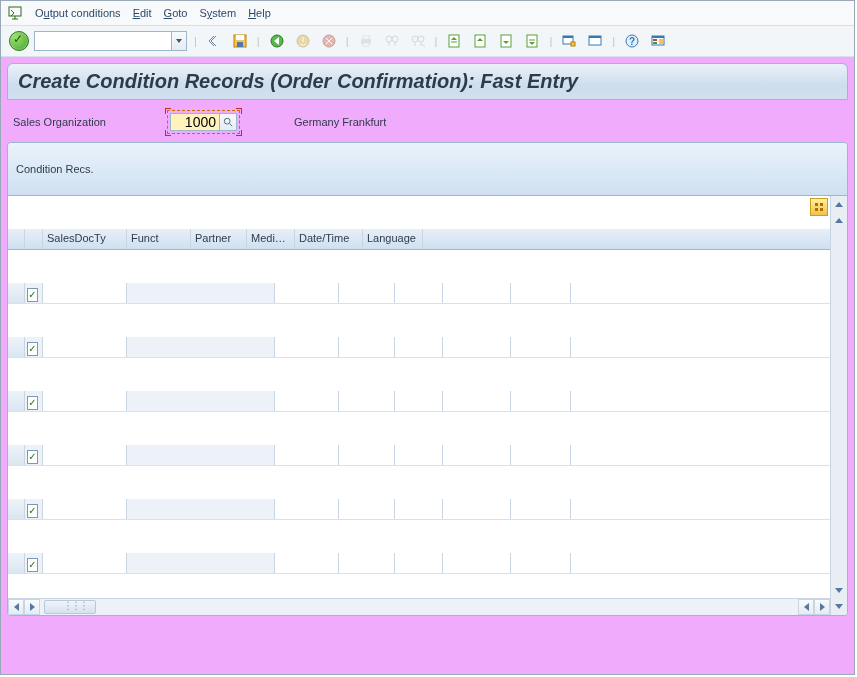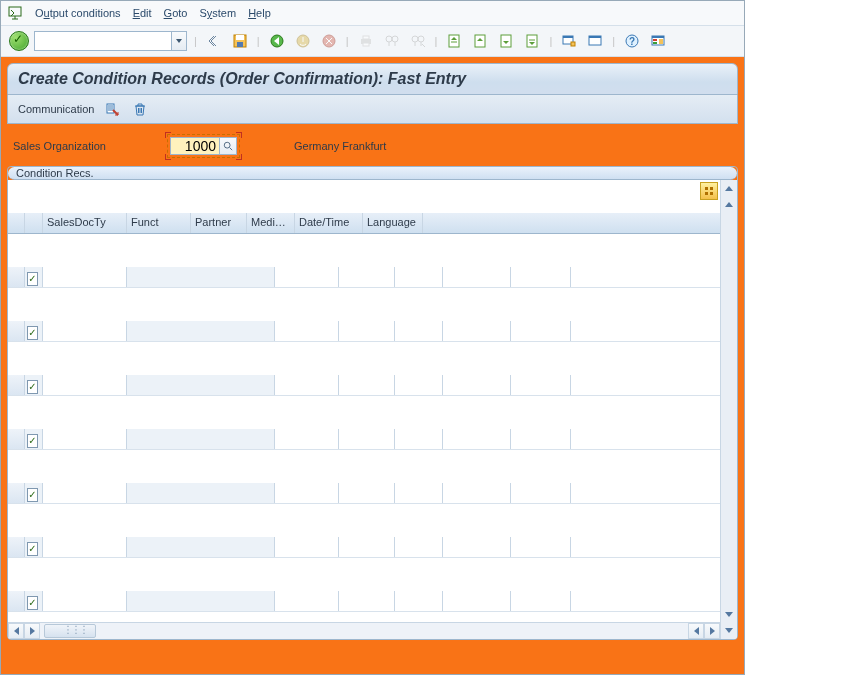--- a/index.html
+++ b/index.html
@@ -8,23 +8,23 @@
     font-family: Arial, sans-serif;
     font-size: 11px;
     background: #ffffff;
     color: #333;
     width: 857px;
     height: 677px;
     overflow: hidden;
   }
   .outer-frame {
     border: 1px solid #97a9b8;
-    width: 745px;
+    width: 855px;
     height: 675px;
-    background: #f97316;
+    background: #f0abfc;
     position: relative;
     box-sizing: border-box;
   }
   
   .menu-bar {
     display: flex;
     align-items: center;
     height: 24px;
     padding: 0 6px;
     gap: 12px;
@@ -118,21 +118,21 @@
   .tbtn.disabled { opacity: 0.45; cursor: default; }
   .tbtn svg { display:block; }
   
   .page-title-bar {
     margin: 6px 6px 0 6px;
     border: 1px solid #9db6cd;
     border-top-left-radius: 6px;
     border-top-right-radius: 6px;
     background: linear-gradient(#eaf1f8,#cedeee 60%, #d1deee);
     padding: 6px 10px;
-    font-size: 16px;
+    font-size: 20px;
     font-style: italic;
     font-weight: bold;
     color: #2e3b4a;
   }
   
   .app-toolbar {
     margin: 0 6px;
     border-left: 1px solid #9db6cd;
     border-right: 1px solid #9db6cd;
     border-bottom: 1px solid #9db6cd;
@@ -203,23 +203,22 @@
     border: 1px solid #9db6cd;
     border-radius: 4px;
     overflow: hidden;
     display:flex;
     flex-direction:column;
     height: 472px;
   }
   .table-group-title {
     background: linear-gradient(#eaf2fb,#cfe0f2);
     color:#2e3b4a;
-    padding:0 8px;
+    padding:20px 8px;
     border-bottom:1px solid #9db6cd;
-    border-radius:8px;
   }
   .table-area {
     flex:1;
     display:flex;
     overflow:hidden;
     background:#fff;
     position:relative;
   }
   .grid {
     flex:1;
@@ -494,38 +493,20 @@
           <rect x="1" y="2" width="12" height="2" fill="#3a78b4"></rect>
           <rect x="2" y="5" width="4" height="2" fill="#d04030"></rect>
           <rect x="2" y="8" width="4" height="2" fill="#3a9e3a"></rect>
           <rect x="8" y="5" width="4" height="5" fill="#f4c258"></rect>
         </svg>
       </span>
   </div>
 
   <div class="page-title-bar">Create Condition Records (Order Confirmation): Fast Entry</div>
 
-  <div class="app-toolbar">
-    <span class="comm-label">Communication</span>
-    <span class="small-icon-btn">
-      <svg width="14" height="14">
-          <rect x="2" y="2" width="7" height="9" fill="#fff" stroke="#3a78b4"></rect>
-          <path d="M3 4 h5 M3 6 h5 M3 8 h5" stroke="#3a78b4"></path>
-          <path d="M8 8 L13 13" stroke="#c04030" stroke-width="2"></path>
-          <path d="M10 13 L13 13 L13 10" stroke="#c04030" fill="none"></path>
-        </svg>
-    </span>
-    <span class="small-icon-btn">
-      <svg width="14" height="14">
-          <path d="M3 4 L11 4 L10 13 L4 13 Z" fill="none" stroke="#3a78b4"></path>
-          <path d="M5 4 L5 2 L9 2 L9 4 M2 4 L12 4" stroke="#3a78b4" fill="none"></path>
-          <path d="M5.5 6 L5.5 11 M7 6 L7 11 M8.5 6 L8.5 11" stroke="#3a78b4"></path>
-        </svg>
-    </span>
-  </div>
 
   <div class="selection-row">
     <span class="sel-label">Sales Organization</span>
     <span class="sel-input-wrap">
       <span class="c1"></span>
         <span class="c2"></span>
       <input class="sel-input" value="1000" style="">
       <span class="f4-btn">
         <svg viewBox="0 0 12 12">
             <circle cx="5" cy="5" r="3.5" fill="none" stroke="#3b5771"></circle>

